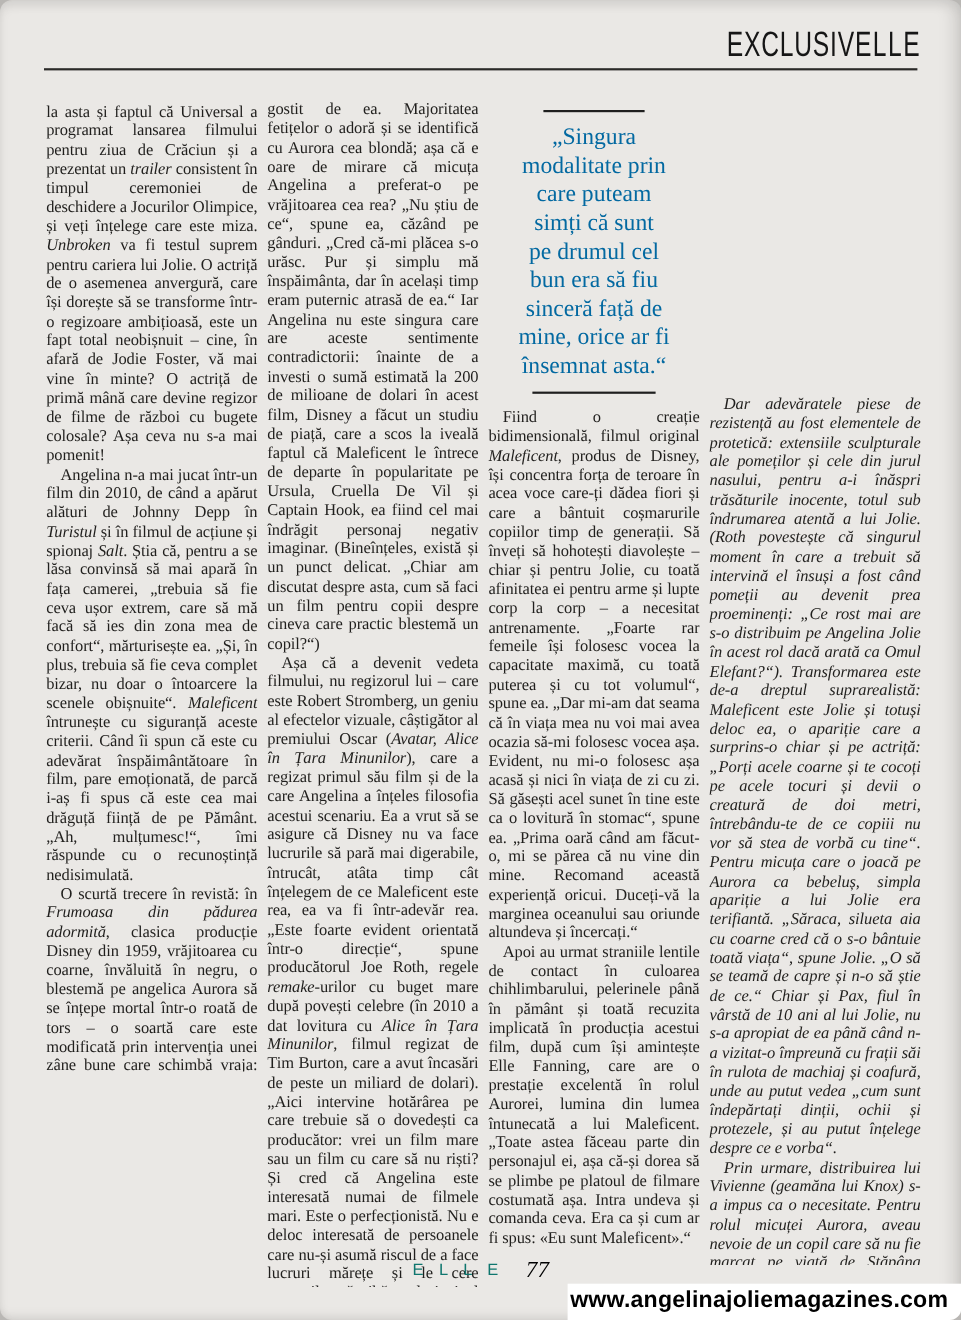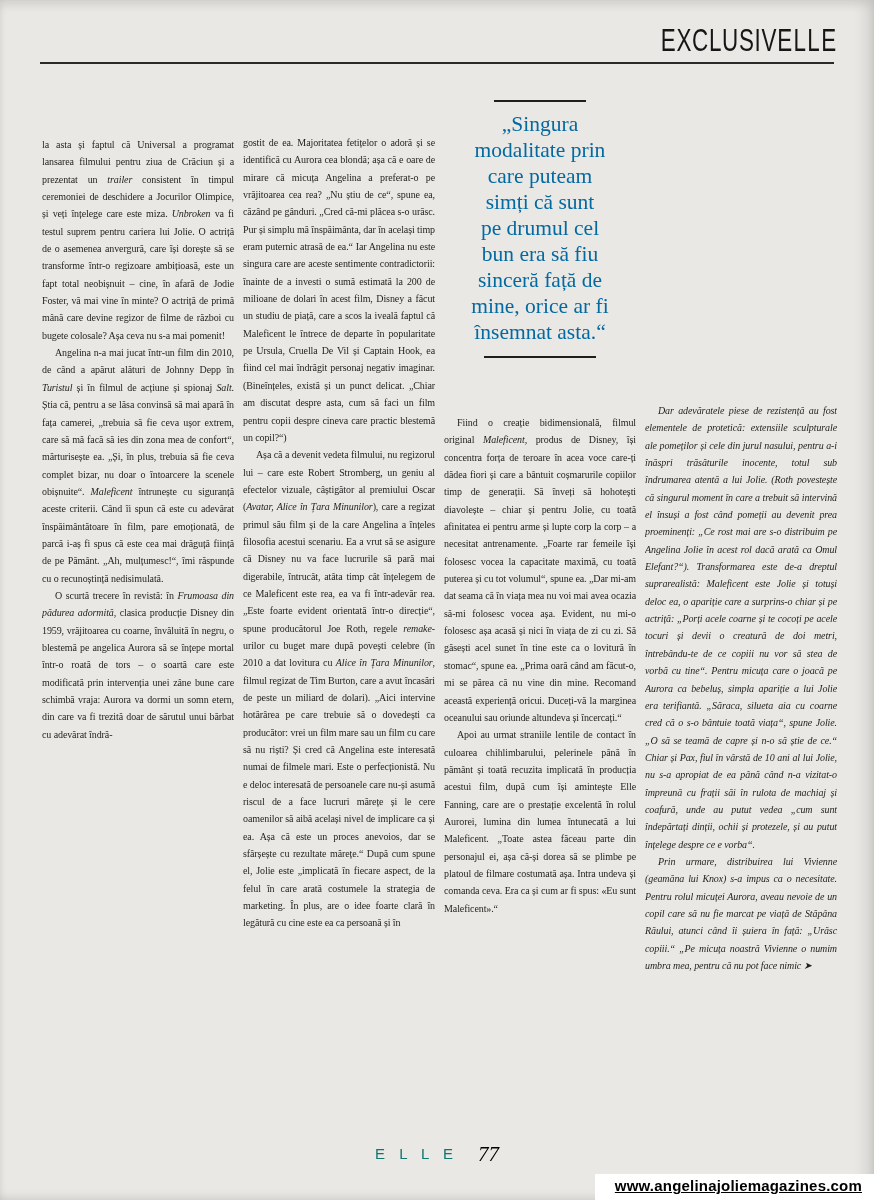--- a/index.html
+++ b/index.html
@@ -5,39 +5,39 @@
   html,body{margin:0;padding:0;background:#b9b7b4;}
   .page{
     position:relative;
     width:874px;height:1200px;
     margin:0 auto;
     background:#eae8e5;
     font-family:"Liberation Serif", serif;
     color:#201f1d;
     overflow:hidden;
     box-shadow: inset -8px 0 14px rgba(0,0,0,.10), inset 0 5px 10px rgba(0,0,0,.06), inset 0 -3px 6px rgba(0,0,0,.04);
+    border-radius: 11px;
   }
   
   .masthead{
     position:absolute;top:24px;right:36px;
     font-family:"Liberation Sans", sans-serif;
     font-size:32px;line-height:32px;color:#161616;
     transform:scaleX(.70);transform-origin:100% 50%;
     white-space:nowrap;
   }
   .masthead .exclusiv{font-weight:500;letter-spacing:1px;}
   .masthead .elle{font-weight:400;letter-spacing:2px;}
   .header-rule{position:absolute;top:62px;left:40px;width:794px;height:2px;background:#2b2a28;}
   
   .col{
     position:absolute;width:192px;
     text-align:justify;
-    font-size:10px;line-height:17.35px;letter-spacing:-0.1px;
+    font-size:15px;line-height:17.35px;letter-spacing:-0.1px;
     overflow:hidden;
-    margin-top:42px;
   }
   .col p{margin:0;}
   .col p.indent{text-indent:13px;}
   .col em{font-style:italic;}
   #col1{left:42px;top:94px;height:880px;}
   #col2{left:243px;top:92px;height:1078px;}
   #col3{left:444px;top:372px;height:788px;}
   #col4{left:645px;top:360px;height:790px;font-style:italic;}
   
   .pullquote{position:absolute;left:440px;top:100px;width:200px;text-align:center;}
@@ -56,25 +56,24 @@
   }
   .folio-num{
     font-family:"Liberation Serif", serif;
     font-style:italic;font-weight:400;font-size:21px;color:#000000;
     margin-left:16px;
   }
   
   .watermark{
     position:absolute;right:0;bottom:0;
     background:#ffffff;
-    padding:3px 12px 6px 20px;
+    padding:3px 12px 6px 2px;
     font-family:"Liberation Sans", sans-serif;
-    font-weight:700;font-size:15px;color:#000;
+    font-weight:700;font-size:21px;color:#000;
     letter-spacing:0.2px;
-    text-decoration:underline;
   }
 </style>
 </head>
 <body>
 
 <div class="page">
 
   <div class="masthead">
     <span class="exclusiv">EXCLUSIV</span><span class="elle">ELLE</span>
   </div>

